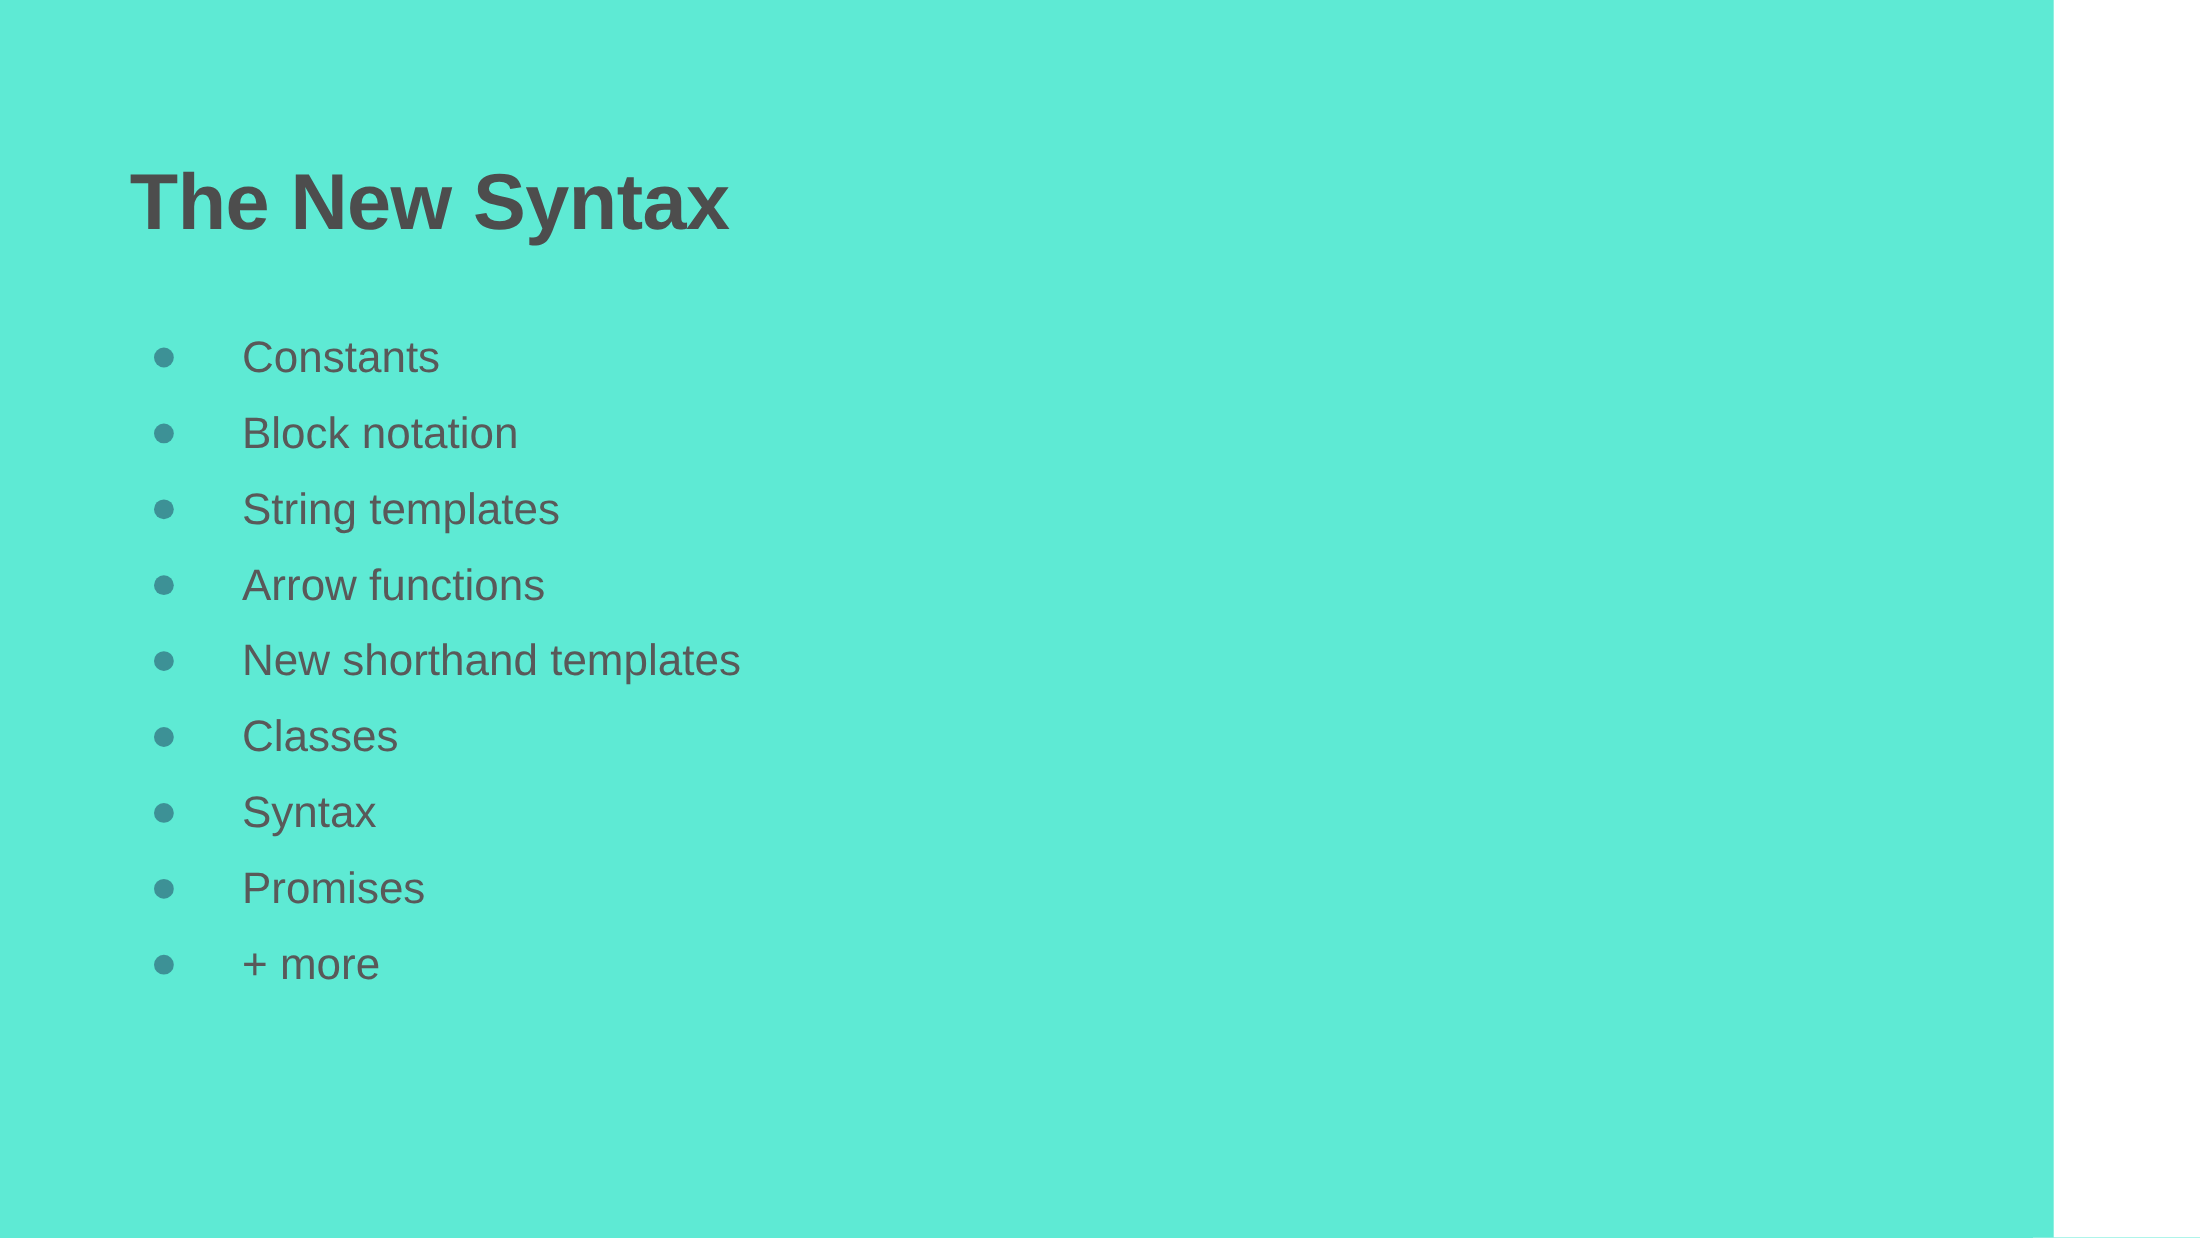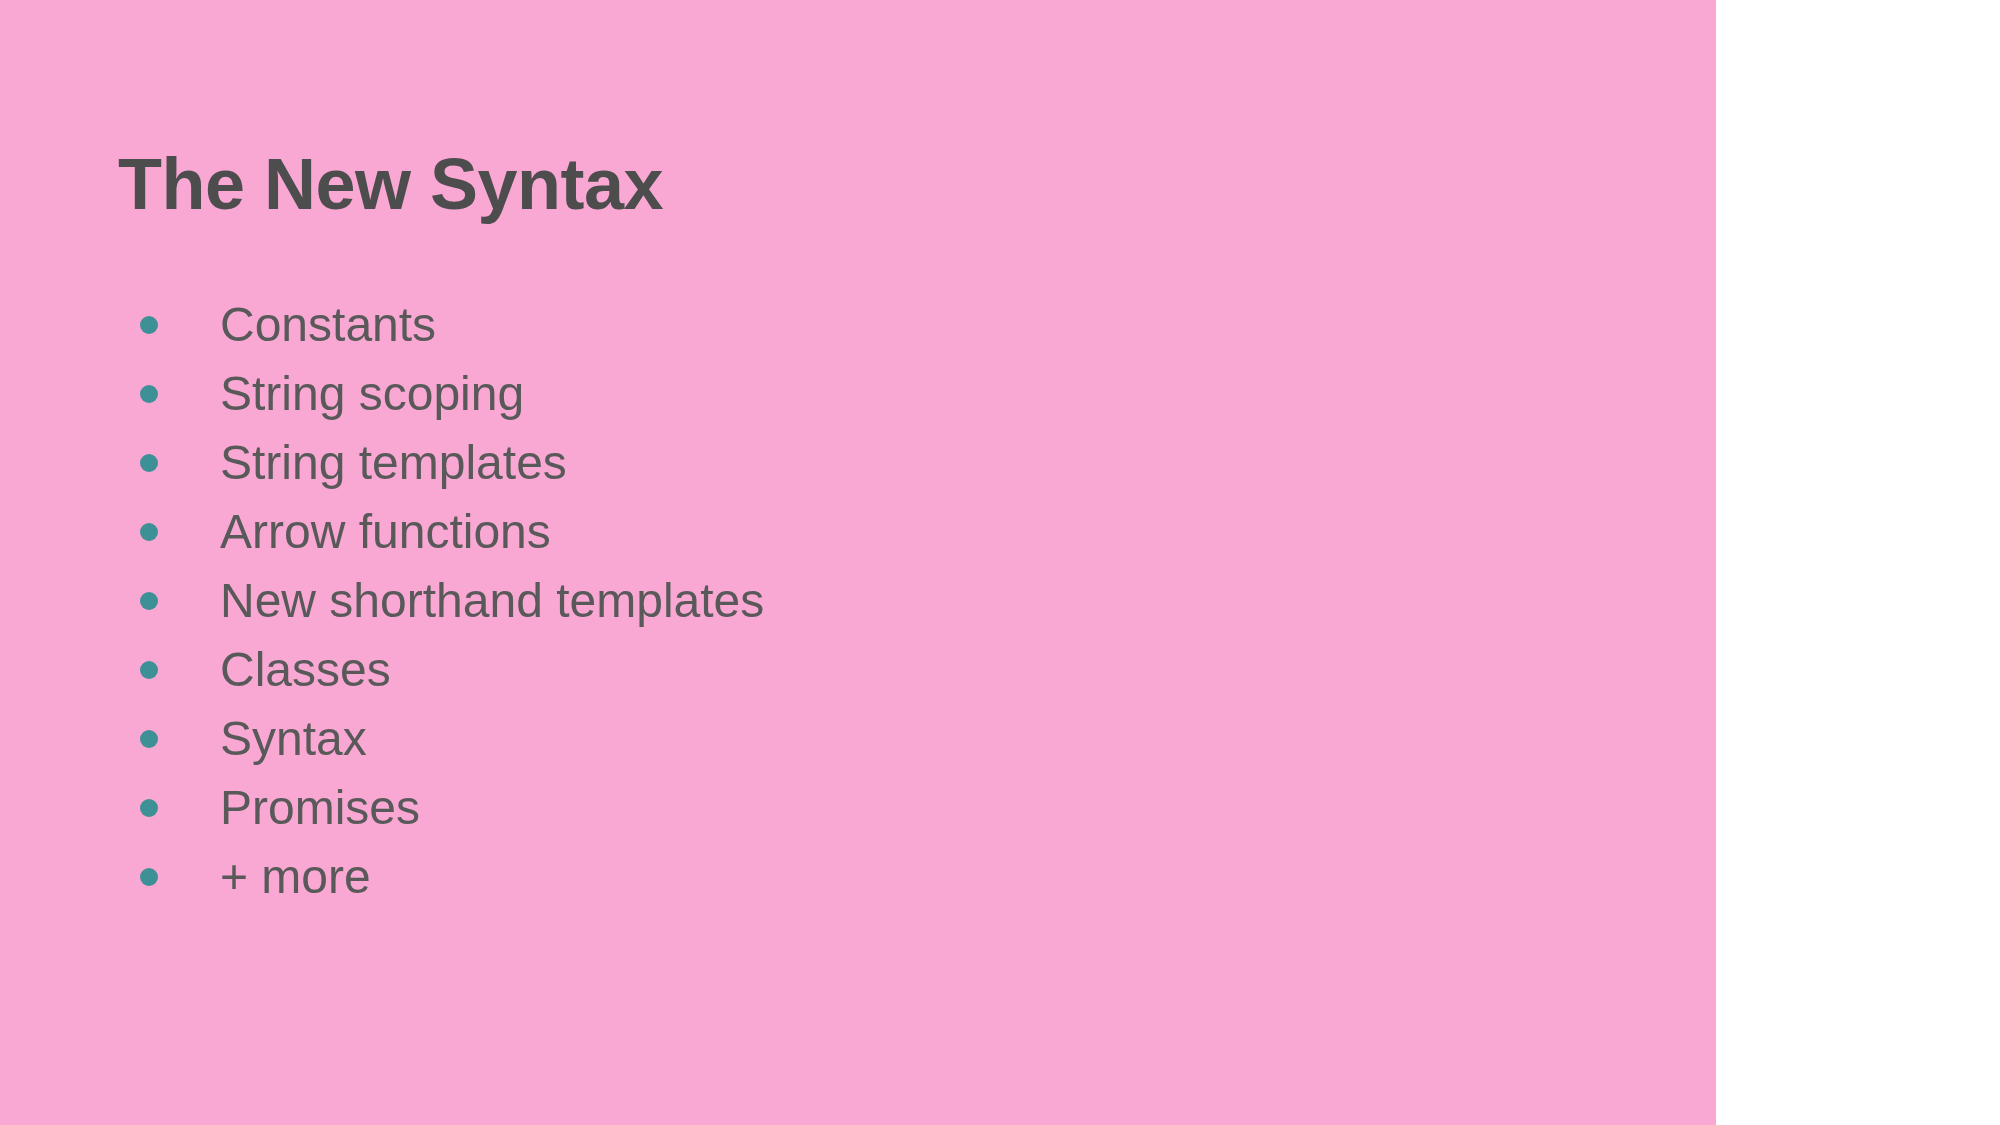--- a/index.html
+++ b/index.html
@@ -8,23 +8,23 @@
   }
   body {
     width: 2000px;
     height: 1125px;
     background: #ffffff;
     font-family: "Liberation Sans", sans-serif;
     overflow: hidden;
   }
   .slide {
     position: relative;
-    width: 1716px;
+    width: 1867px;
     height: 1125px;
-    background: #f9a8d4;
+    background: #5eead4;
     box-sizing: border-box;
   }
   .slide-title {
     position: absolute;
     left: 118px;
     top: 95px;
     font-size: 72px;
     font-weight: bold;
     color: #4d4d4d;
     letter-spacing: -0.5px;
@@ -47,41 +47,41 @@
   .bullet-dot {
     width: 18px;
     height: 18px;
     border-radius: 50%;
     background: #3d9196;
     flex: 0 0 auto;
     margin-right: 0;
   }
   .bullet-label {
     margin-left: 62px;
-    font-size: 48px;
+    font-size: 40px;
     color: #595959;
     line-height: 1.2;
     white-space: nowrap;
   }
 </style>
 </head>
 <body>
 
 <div class="slide">
 
   <h1 class="slide-title">The New Syntax</h1>
 
   <ul class="bullet-list">
     <li class="bullet-item">
       <span class="bullet-dot"></span>
       <span class="bullet-label">Constants</span>
     </li>
     <li class="bullet-item">
       <span class="bullet-dot"></span>
-      <span class="bullet-label">String scoping</span>
+      <span class="bullet-label">Block notation</span>
     </li>
     <li class="bullet-item">
       <span class="bullet-dot"></span>
       <span class="bullet-label">String templates</span>
     </li>
     <li class="bullet-item">
       <span class="bullet-dot"></span>
       <span class="bullet-label">Arrow functions</span>
     </li>
     <li class="bullet-item">

